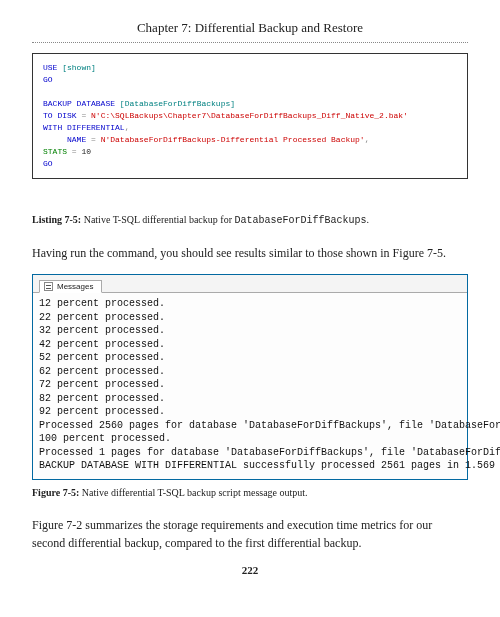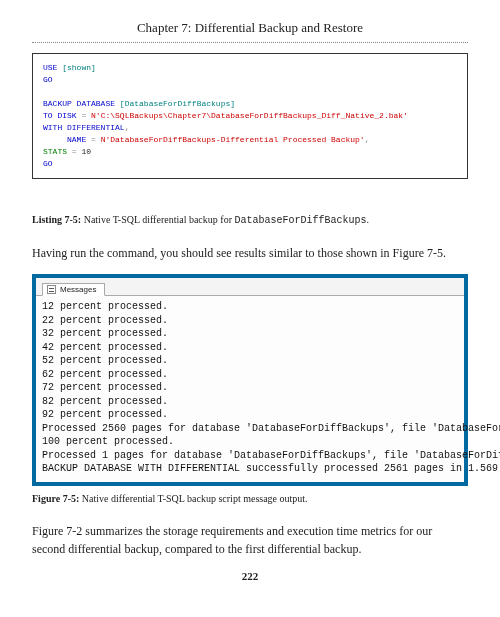--- a/index.html
+++ b/index.html
@@ -46,21 +46,21 @@
     }
     .listing-caption b { font-weight: bold; }
     .mono { font-family: 'Courier New', Courier, monospace; }
     .body-text {
       font-size: 12px;
       line-height: 1.5;
       margin-bottom: 12px;
       margin-top: 8px;
     }
     .msg-box {
-      border: 4px solid #0369a1;
+      border: 1px solid #0369a1;
       background: #fdfdfd;
       font-family: 'Courier New', Courier, monospace;
       margin-bottom: 6px;
     }
     .msg-tab-row {
       display: flex;
       align-items: flex-end;
       height: 18px;
       border-bottom: 1px solid #aaa;
       padding-left: 6px;

